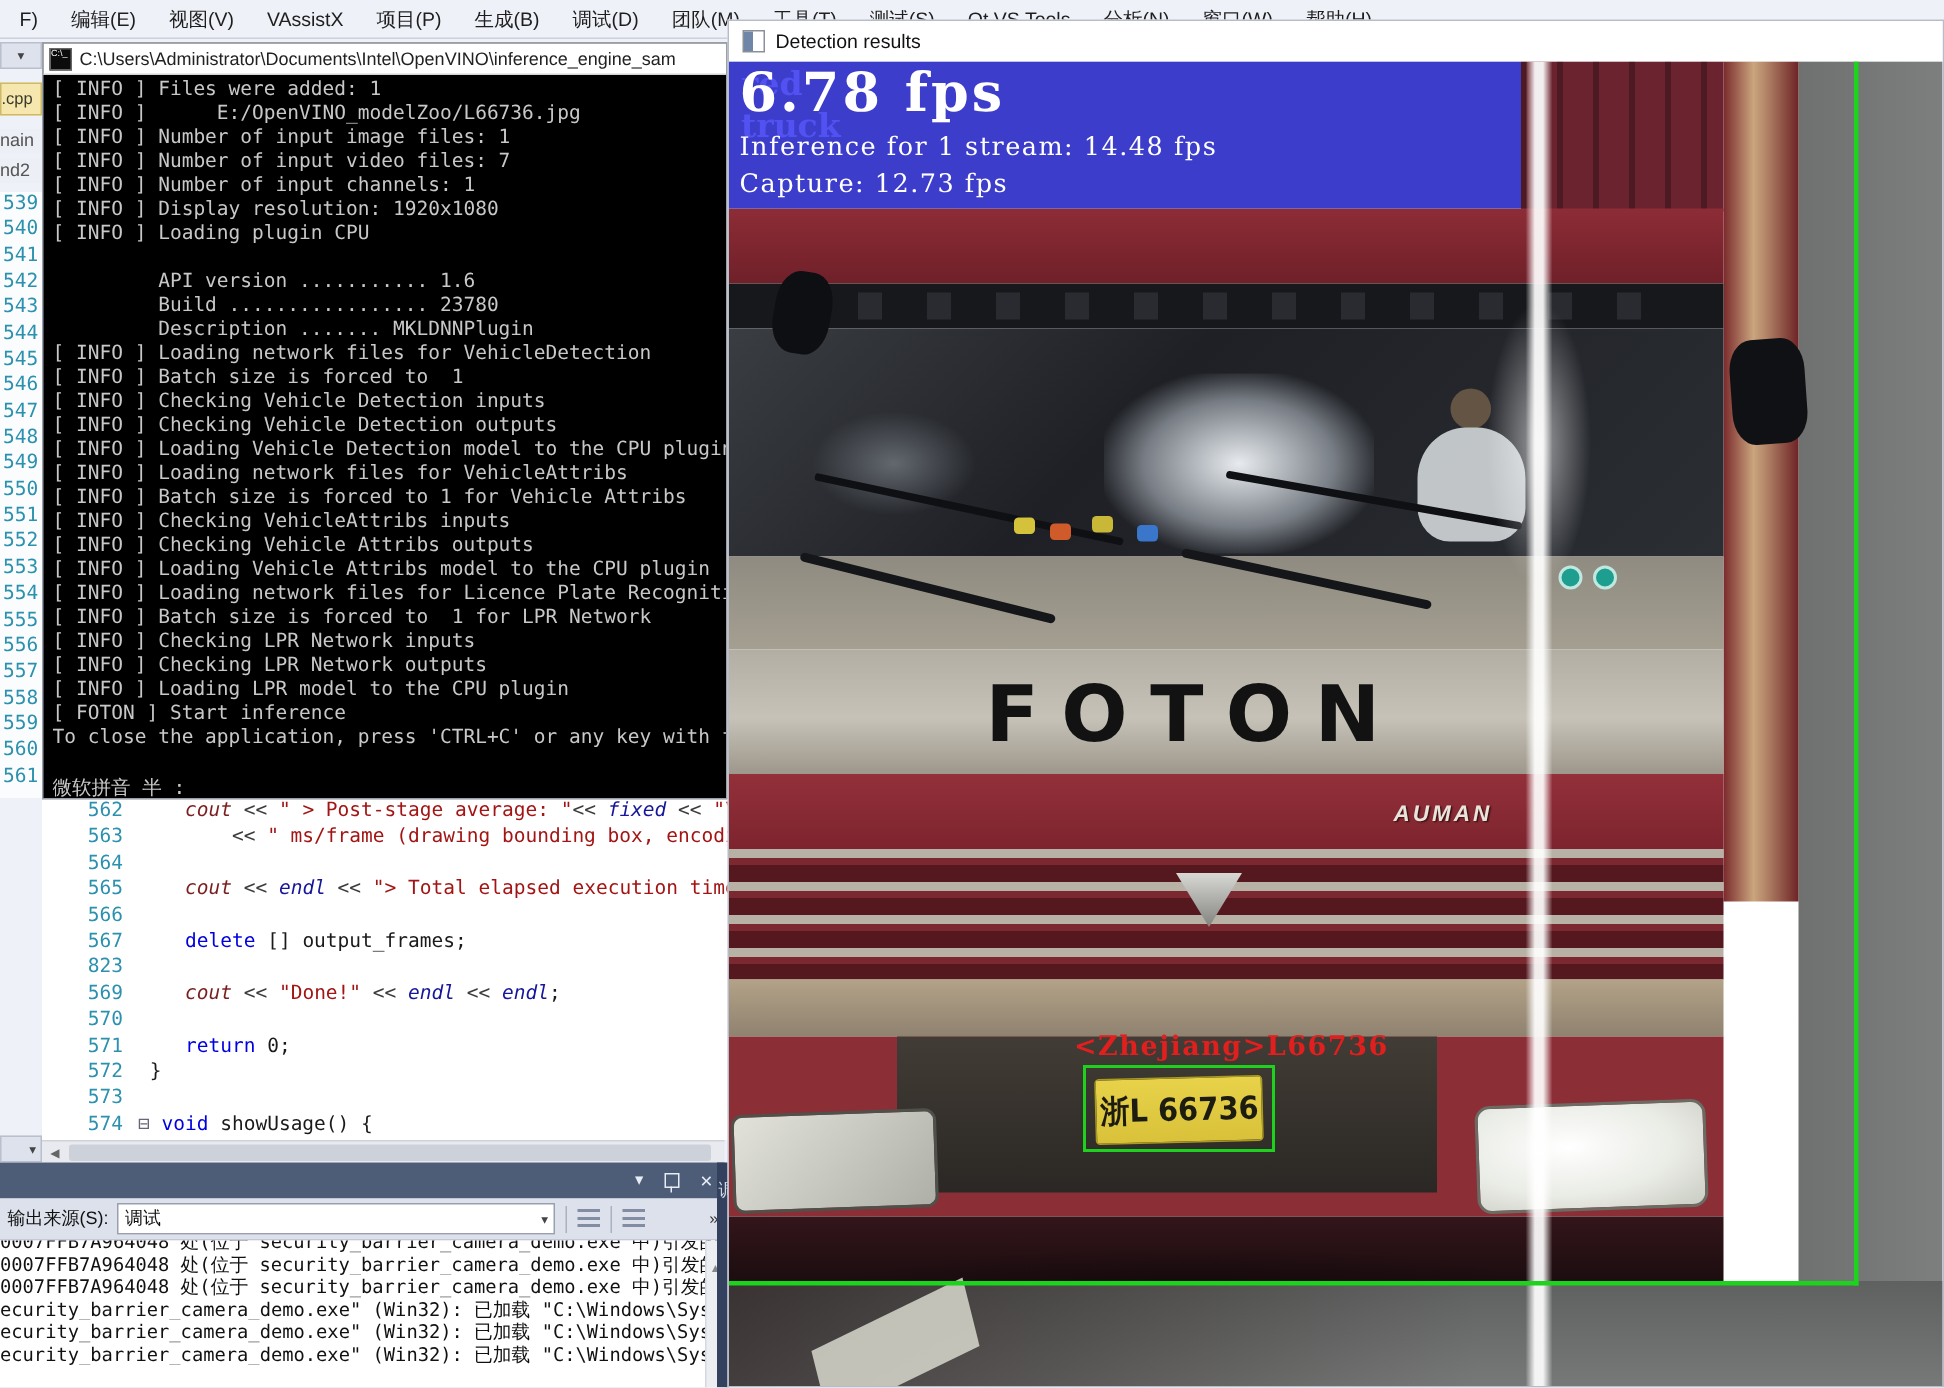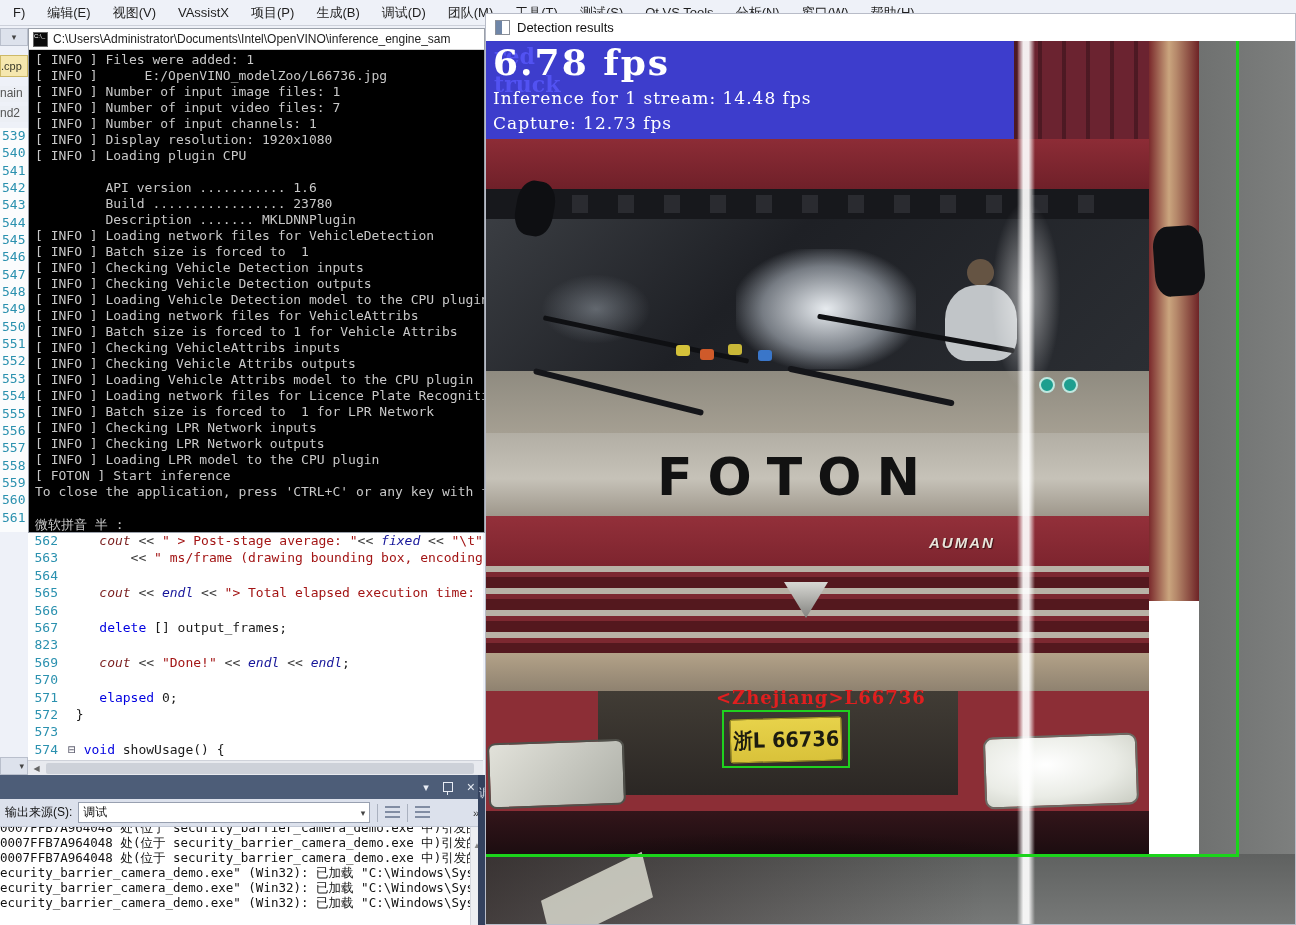--- a/index.html
+++ b/index.html
@@ -19,21 +19,21 @@
 
   
   #console-win{position:absolute;left:28px;top:28px;width:457px;height:505px;background:#000;border:1px solid #9aa0aa;box-sizing:border-box;}
   #console-title{height:20px;background:#fff;border-bottom:1px solid #d4d4d4;display:flex;align-items:center;padding-left:4px;overflow:hidden;}
   .cmd-icon{width:13px;height:13px;background:#0c0c0c;border:1px solid #666;color:#fff;font-size:6px;line-height:6px;overflow:hidden;flex:0 0 auto;margin-right:5px;}
   #console-title-text{font-size:12px;color:#222;white-space:nowrap;overflow:hidden;}
   #console-body{height:482px;overflow:hidden;padding:2px 0 0 6px;}
   .cline{white-space:pre;height:16px;font:13px "DejaVu Sans Mono",monospace;color:#c8c8c8;overflow:hidden;}
 
   
-  #editor{position:absolute;left:28px;top:533px;width:455px;height:227px;background:#fff;overflow:hidden;}
+  #editor{position:absolute;left:28px;top:533px;width:455px;height:227px;background:#fff;overflow:hidden;padding-left:24px;}
   .erow{display:flex;height:17.4px;}
   .eln{flex:0 0 30px;text-align:right;padding-right:10px;font:13px "DejaVu Sans Mono",monospace;color:#2b91af;}
   .ecode{white-space:pre;font:13px "DejaVu Sans Mono",monospace;}
   .tk-cit{color:#7a1f1f;font-style:italic;}
   .tk-bit{color:#16169a;font-style:italic;}
   .tk-str{color:#a31515;}
   .tk-op{color:#3c3c3c;}
   .tk-kw{color:#0000e0;}
   .tk-pl{color:#1a1a1a;}
   .tk-fold{color:#667;}
@@ -249,21 +249,21 @@
       <div class="erow">
         <span class="eln">569</span>
         <span class="ecode"><span class="tk-cit">    cout</span><span class="tk-op"> &lt;&lt; </span><span class="tk-str">"Done!"</span><span class="tk-op"> &lt;&lt; </span><span class="tk-bit">endl</span><span class="tk-op"> &lt;&lt; </span><span class="tk-bit">endl</span><span class="tk-pl">;</span></span>
       </div>
       <div class="erow">
         <span class="eln">570</span>
         <span class="ecode"></span>
       </div>
       <div class="erow">
         <span class="eln">571</span>
-        <span class="ecode"><span class="tk-pl">    </span><span class="tk-kw">elapsed</span><span class="tk-pl"> 0;</span></span>
+        <span class="ecode"><span class="tk-pl">    </span><span class="tk-kw">return</span><span class="tk-pl"> 0;</span></span>
       </div>
       <div class="erow">
         <span class="eln">572</span>
         <span class="ecode"><span class="tk-pl"> }</span></span>
       </div>
       <div class="erow">
         <span class="eln">573</span>
         <span class="ecode"></span>
       </div>
       <div class="erow">

